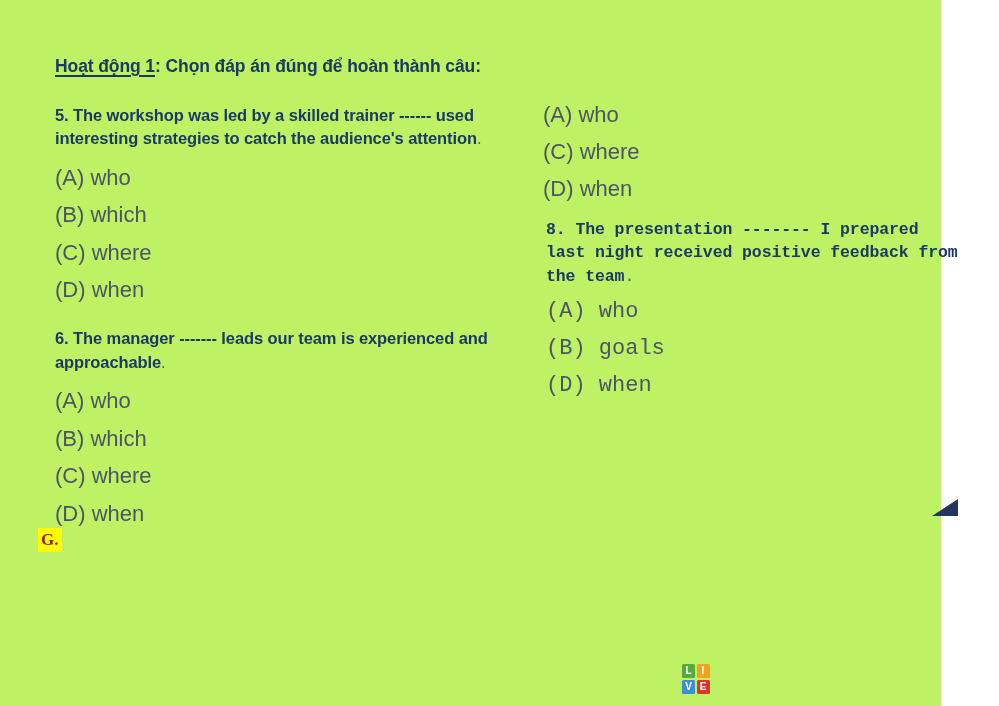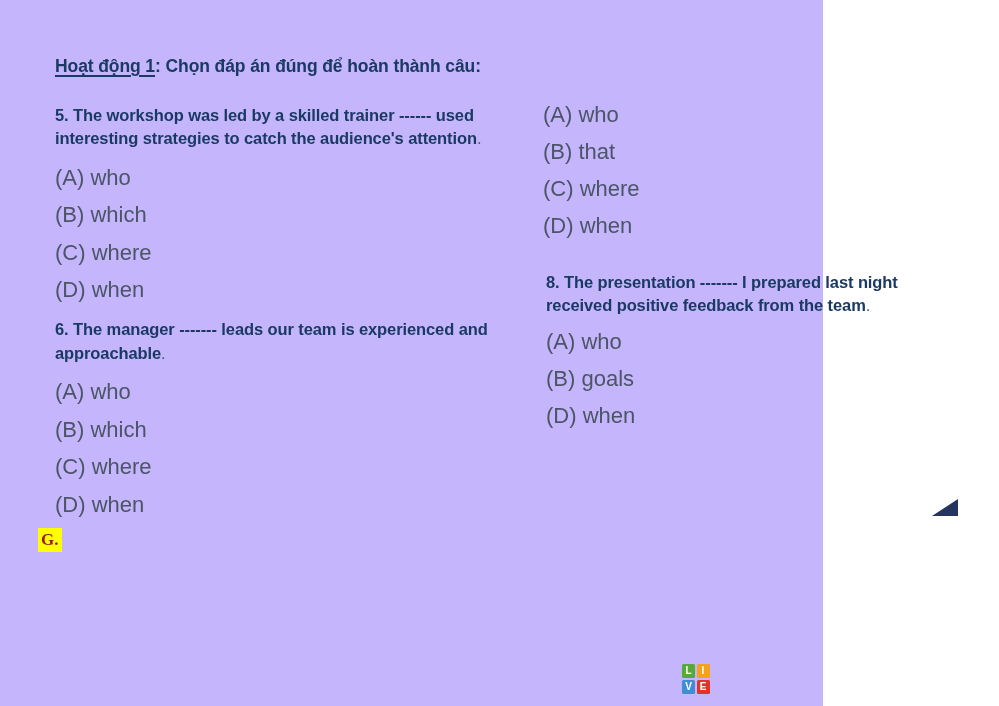--- a/index.html
+++ b/index.html
@@ -10,23 +10,23 @@
     background: #ffffff;
     overflow: hidden;
   }
   body {
     font-family: "Liberation Sans", sans-serif;
     -webkit-font-smoothing: antialiased;
   }
 
   .worksheet {
     position: relative;
-    width: 823px;
+    width: 941px;
     height: 706px;
-    background: #c4b5fd;
+    background: #bef264;
   }
 
   
   .activity-heading {
     position: absolute;
     left: 55px;
     top: 56px;
     font-size: 17.5px;
     font-weight: bold;
     color: #1b3a63;
@@ -68,26 +68,26 @@
     font-weight: normal;
     color: #4b5565;
     line-height: 1.0;
     padding: 0;
     margin: 0;
   }
 
   
   .col-left .question-stem  { margin-bottom: 16px; }
   .col-left .option         { margin-bottom: 15.5px; }
-  .col-left .q6             { margin-top: 17px; }
+  .col-left .q6             { margin-top: 26px; }
 
   
   .col-right .question-stem { margin-bottom: 13px; }
   .col-right .option        { margin-bottom: 15px; }
-  .col-right .q8            { margin-top: 34px; padding-left: 3px; }
+  .col-right .q8            { margin-top: 18px; padding-left: 3px; font-family: Liberation Mono, monospace; }
 
   
   .marker {
     position: absolute;
     left: 38px;
     top: 528px;
     background: #ffff00;
     color: #9b1b08;
     font-family: "Liberation Serif", serif;
     font-weight: bold;
@@ -188,21 +188,20 @@
       </ul>
     </div>
 
   </div>
 
   <div class="col col-right">
 
     <div class="question-block">
       <ul class="options">
         <li class="option">(A) who</li>
-        <li class="option">(B) that</li>
         <li class="option">(C) where</li>
         <li class="option">(D) when</li>
       </ul>
     </div>
 
     <div class="question-block q8">
       <p class="question-stem"><span>8. The presentation ------- I prepared last night received positive feedback from the team</span><span class="period">.</span></p>
       <ul class="options">
         <li class="option">(A) who</li>
         <li class="option">(B) goals</li>

